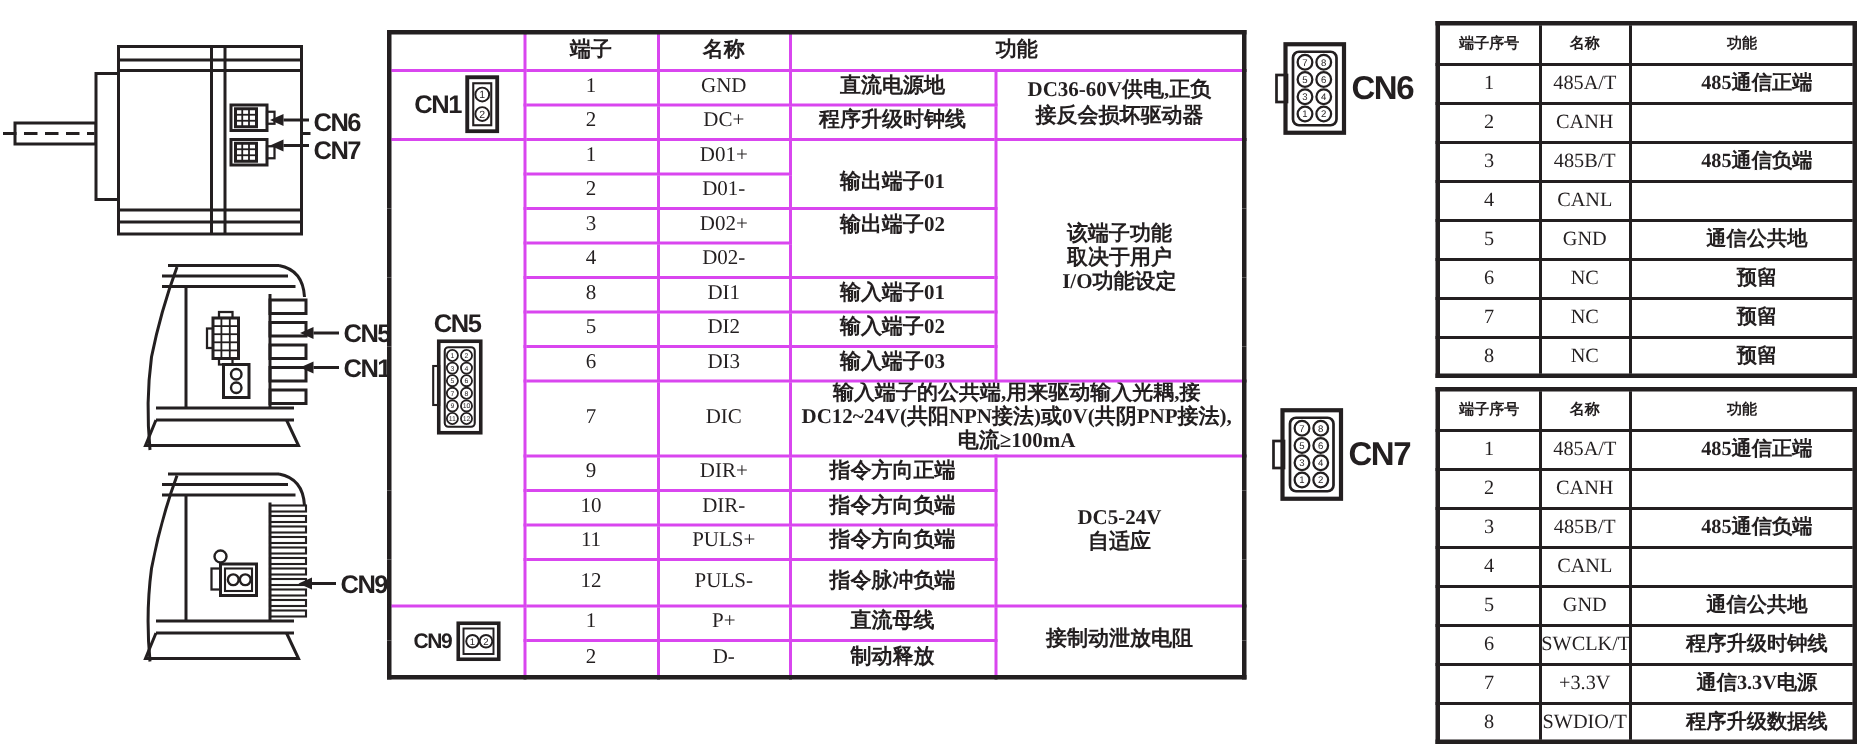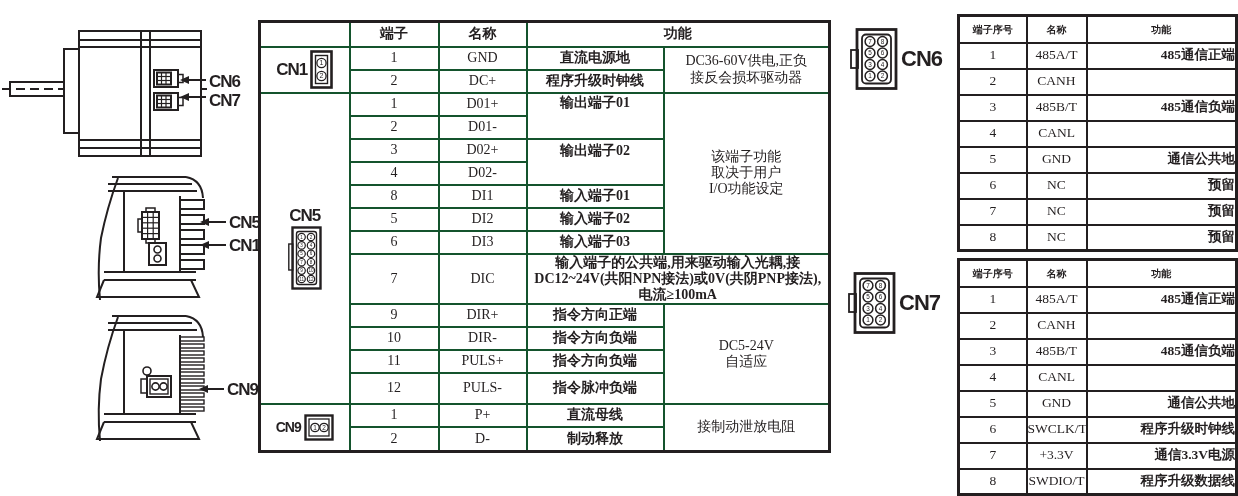--- a/index.html
+++ b/index.html
@@ -4,41 +4,41 @@
 <style>
   html,body{margin:0;padding:0;background:#fff;}
   #sheet{position:relative;width:1238px;height:496px;background:#fff;overflow:hidden;
          font-family:"Liberation Serif","DejaVu Serif",serif;color:#231f20;}
   svg{display:block;}
   .abs{position:absolute;}
 
   
   table{border-collapse:collapse;table-layout:fixed;background:#fff;}
   table.pin{border:3px solid #231f20;}
-  table.pin td{border:2px solid #14532d;text-align:center;vertical-align:middle;
+  table.pin td{border:2px solid #d946ef;text-align:center;vertical-align:middle;
                font-size:14px;padding:0;line-height:1.15;overflow:hidden;}
   td.st{border-top:3px solid #231f20;}
   td.zh{font-weight:bold;margin-top:31px;}
   td.fl{text-align:left;padding-left:6px;}
   td.nbr{border-right:none;}
   td.nbl{border-left:none;}
   tr.h-hdr{height:25px;} tr.h{height:23px;} tr.h-dic{height:46px;}
   tr.h-puls{height:31px;} tr.h-last{height:25px;}
   td.hdr{font-weight:bold;font-size:16px;}
   td.dic{font-weight:bold;font-size:12px;text-align:left;padding-left:5px;line-height:13.5px;}
-  td.note{font-weight:normal;font-size:14px;line-height:17px;}
+  td.note{font-weight:bold;font-size:14px;line-height:17px;}
 
   
   table.pin2{border:3px solid #231f20;}
   table.pin2 td{border:2px solid #231f20;text-align:center;vertical-align:middle;
                 font-size:13.5px;padding:0;line-height:1.1;overflow:hidden;}
   table.pin2 tr{height:26px;}
   table.pin2 tr.hd{height:27px;}
   table.pin2 td.hdr2{font-weight:bold;font-size:10px;}
-  table.pin2 td.fn{font-weight:bold;text-align:right;padding-left:20px;font-size:13.5px;}
+  table.pin2 td.fn{font-weight:bold;text-align:center;padding-left:20px;font-size:13.5px;}
 
   
   .connwrap{display:flex;align-items:center;justify-content:center;gap:3px;}
   .connwrap.col{flex-direction:column;gap:1px;}
   .cn-label{font-family:"Liberation Sans","DejaVu Sans",sans-serif;font-weight:bold;
             font-size:17px;letter-spacing:-1px;}
   .cn-label.small{font-size:14px;}
   .badge{display:flex;align-items:center;gap:3px;}
   .badge-label{font-family:"Liberation Sans","DejaVu Sans",sans-serif;font-weight:bold;
                font-size:22px;letter-spacing:-1px;color:#231f20;}
@@ -260,21 +260,21 @@
               <text x="13.6" y="46.2">9</text>
                   <text x="23" y="46.2">10</text>
               <text x="13.6" y="54.6">11</text>
                   <text x="23" y="54.6">12</text>
             </g>
           </svg>
         </div>
       </td>
       <td class="st">1</td>
       <td class="st">D01+</td>
-      <td class="st zh fl" rowspan="2" style="vertical-align:top;padding-top:1px">输出端子01</td>
+      <td class="st zh fl" rowspan="2" style="vertical-align:top;padding-top:20px">输出端子01</td>
       <td class="st note" rowspan="7">
         <div>该端子功能</div>
         <div>取决于用户</div>
         <div>I/O功能设定</div>
       </td>
     </tr>
     <tr class="h">
       <td>2</td>
       <td>D01-</td>
     </tr>

